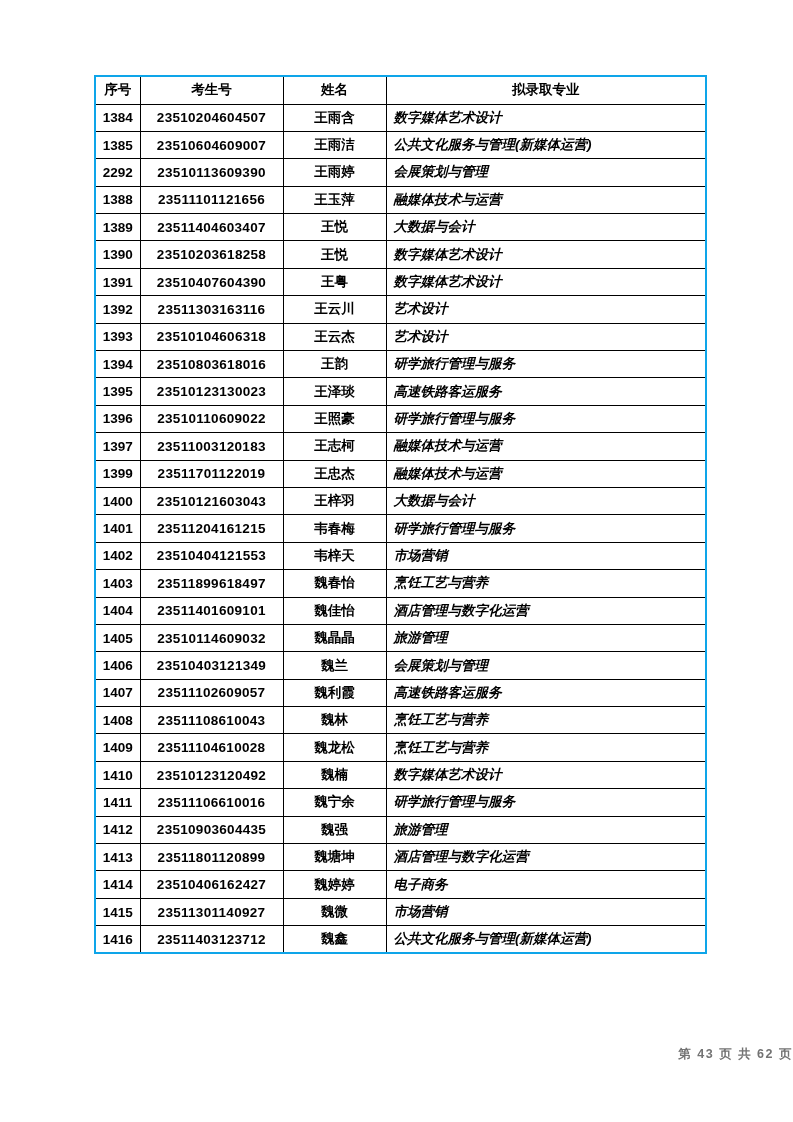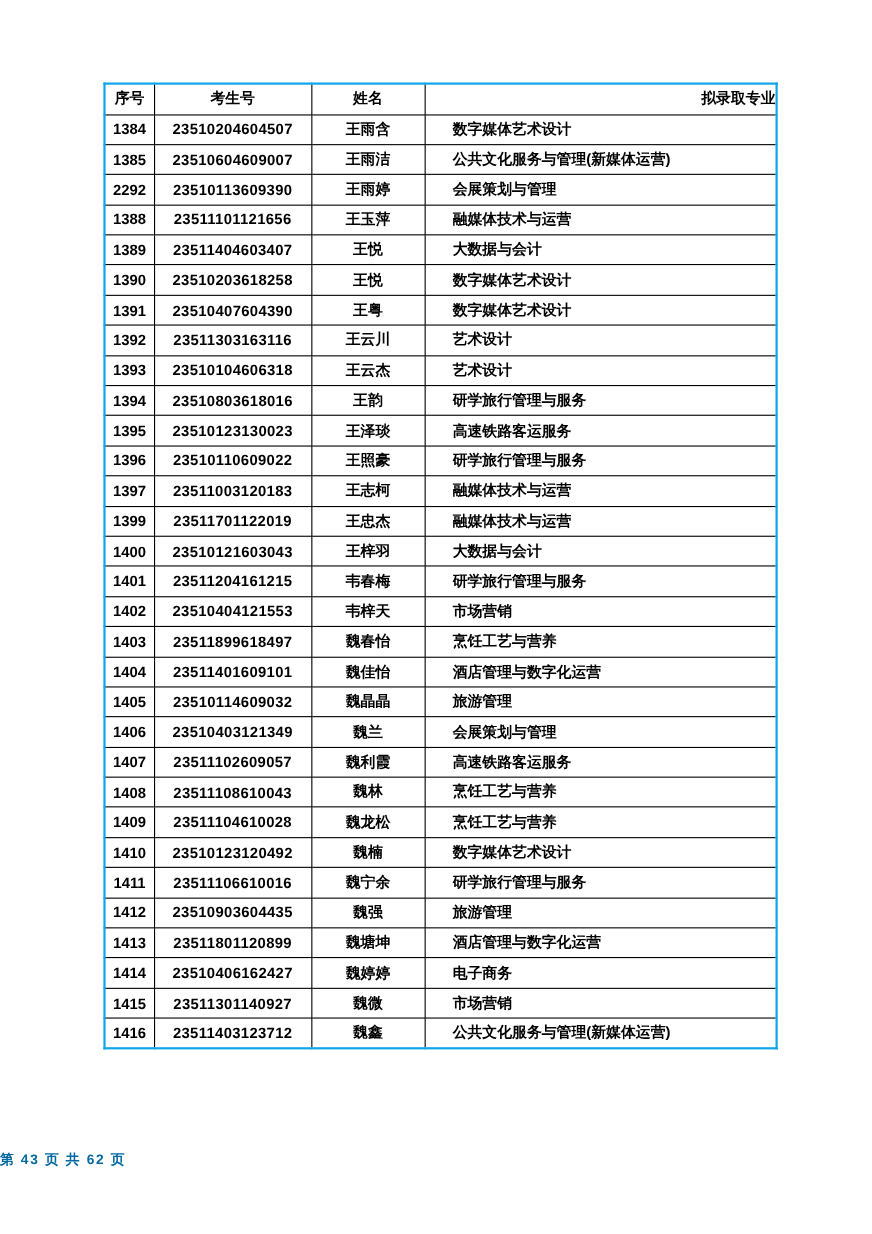--- a/index.html
+++ b/index.html
@@ -41,39 +41,40 @@
   }
   table.roster tr.header-row {
     height: 28px;
   }
   col.c-index  { width: 45px; }
   col.c-number { width: 143px; }
   col.c-name   { width: 103px; }
   col.c-major  { width: 320px; }
   table.roster td.major-cell,
   table.roster th.major-head {
-    text-align: right;
+    text-align: center;
   }
   table.roster td.major-cell {
     text-align: left;
-    padding-left: 25px;
+    padding-left: 7px;
+    font-style: italic;
   }
   table.roster td.number-cell {
     letter-spacing: 0.3px;
   }
   .footer {
     position: absolute;
     left: 0;
     top: 1046px;
     width: 793px;
-    text-align: left;
+    text-align: right;
     font-size: 12.5px;
     font-weight: bold;
     letter-spacing: 1.5px;
-    color: #0369a1;
+    color: #737373;
   }
 </style>
 </head>
 <body>
 
 <div class="page">
 
   <table class="roster">
     <colgroup>
       <col class="c-index">

